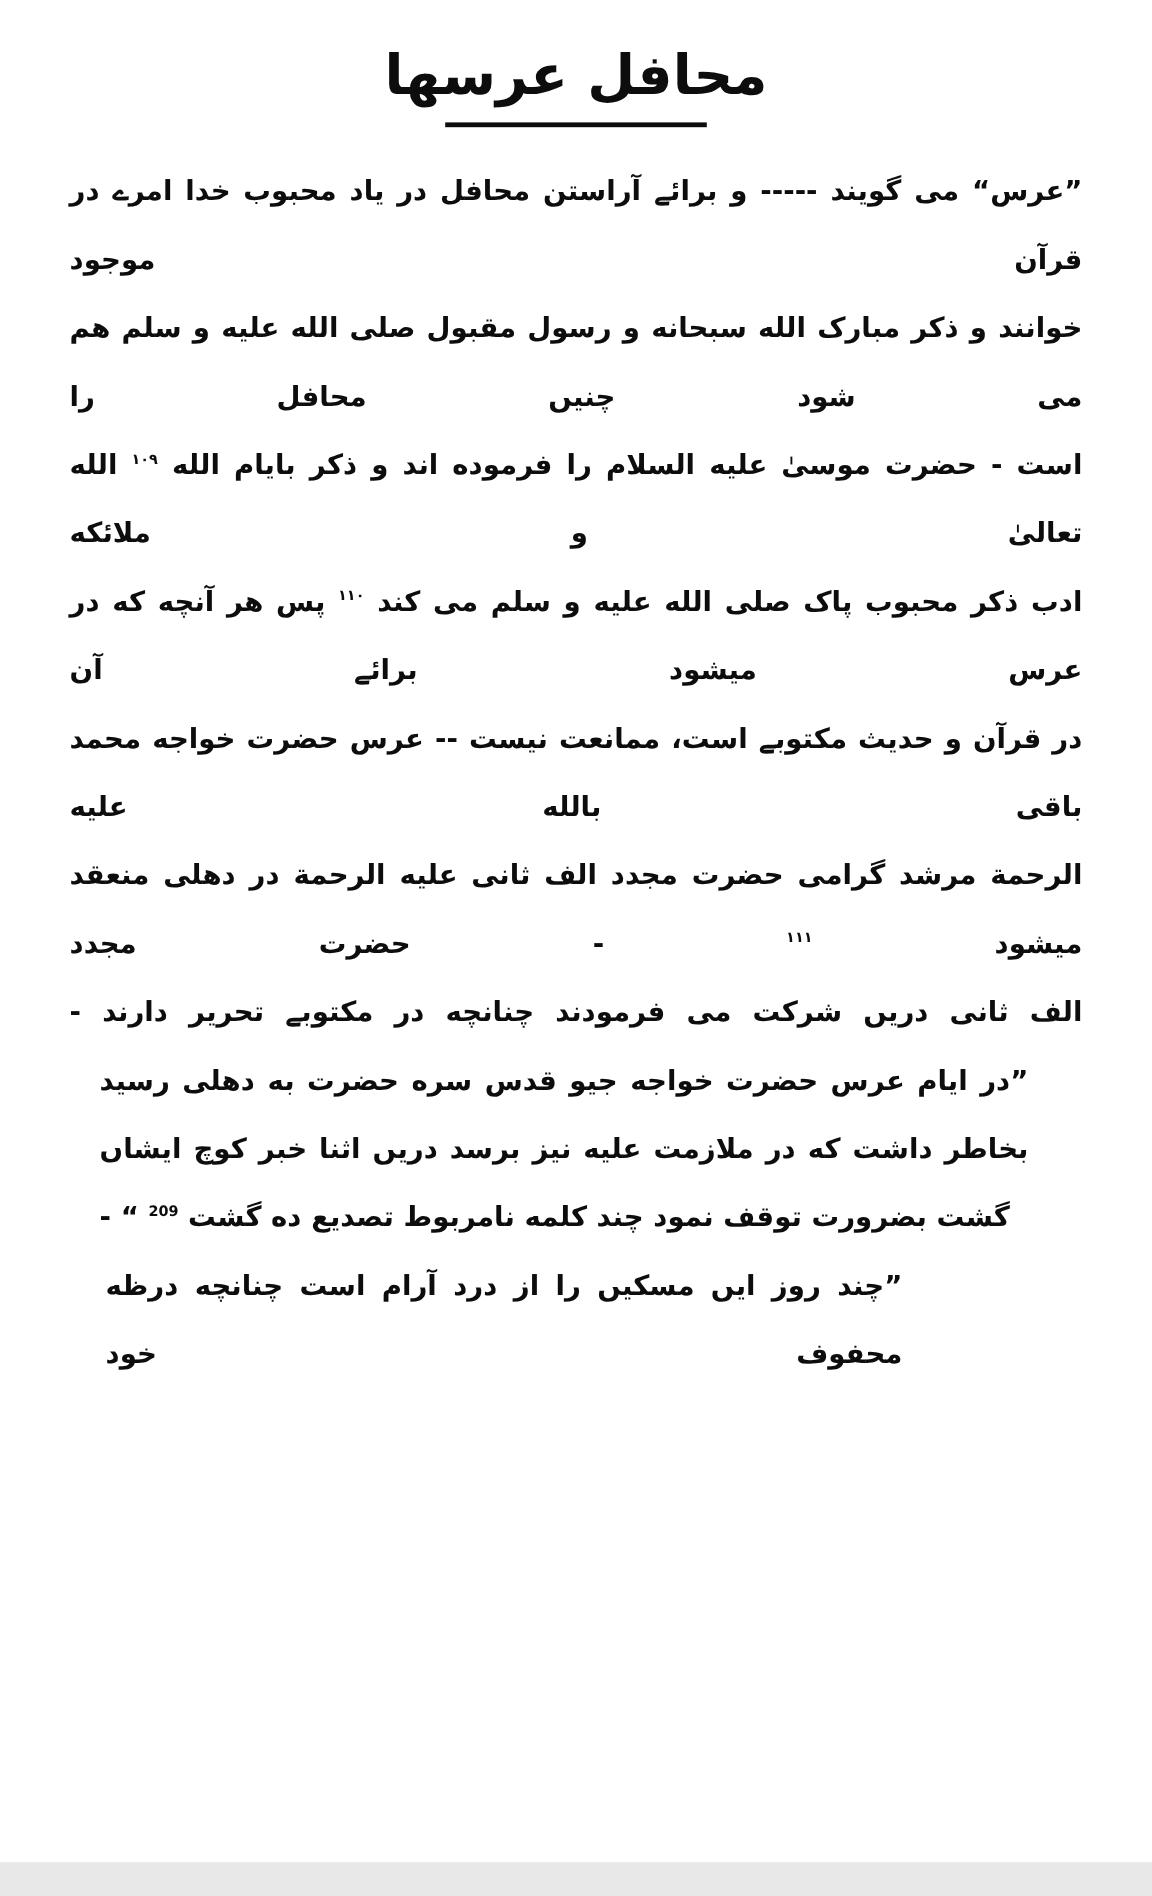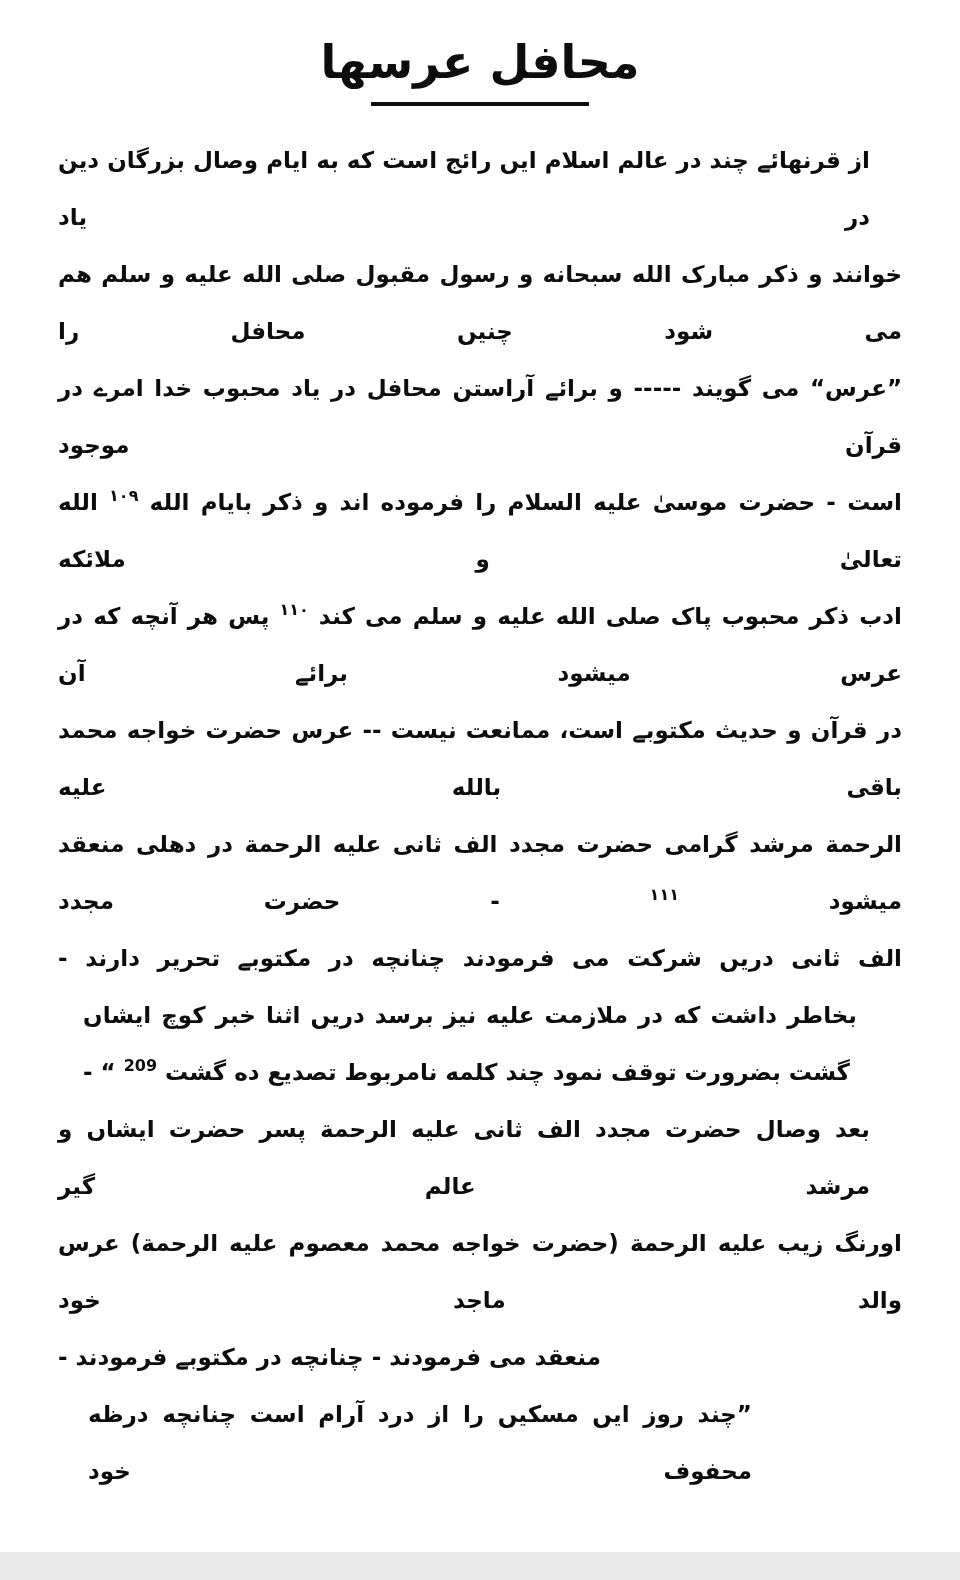--- a/index.html
+++ b/index.html
@@ -33,55 +33,50 @@
     margin: 0;
     text-align: justify;
     text-align-last: justify;
     white-space: normal;
   }
   .line.first { padding-right: 32px; }
   .line.end-left { text-align-last: left; }
   .quote { display: block; }
   .quote.q1 { margin: 0 45px 0 25px; }
   .quote.q2 { margin: 0 150px 0 30px; }
-  sup { font-size: 16px; line-height: 0; vertical-align: super; letter-spacing: 0; }
+  sup { font-size: 12px; line-height: 0; vertical-align: super; letter-spacing: 0; }
 </style>
 </head>
 <body>
 
 <div class="sheet">
 
   <header>
     <h1 class="doc-title">محافل عرسها</h1>
     <div class="title-rule"></div>
   </header>
 
   <section class="body-text">
 
     <div>
-      <p class="line first">از قرنهائے چند در عالم اسلام ایں رائج است که به ایام وصال بزرگان دین در یاد</p>
+      <p class="line">”عرس“ می گویند ----- و برائے آراستن محافل در یاد محبوب خدا امرے در قرآن موجود</p>
       <p class="line">خوانند و ذکر مبارک الله سبحانه و رسول مقبول صلی الله علیه و سلم هم می شود چنیں محافل را</p>
-      <p class="line">”عرس“ می گویند ----- و برائے آراستن محافل در یاد محبوب خدا امرے در قرآن موجود</p>
       <p class="line">است - حضرت موسیٰ علیه السلام را فرموده اند و ذکر بایام الله <sup>۱۰۹</sup> الله تعالیٰ و ملائکه</p>
       <p class="line">ادب ذکر محبوب پاک صلی الله علیه و سلم می کند <sup>۱۱۰</sup> پس هر آنچه که در عرس میشود برائے آن</p>
       <p class="line">در قرآن و حدیث مکتوبے است، ممانعت نیست -- عرس حضرت خواجه محمد باقی بالله علیه</p>
       <p class="line">الرحمة مرشد گرامی حضرت مجدد الف ثانی علیه الرحمة در دهلی منعقد میشود <sup>۱۱۱</sup> - حضرت مجدد</p>
       <p class="line">الف ثانی دریں شرکت می فرمودند چنانچه در مکتوبے تحریر دارند -</p>
     </div>
 
     <blockquote class="quote q1">
+      <p class="line">”در ایام عرس حضرت خواجه جیو قدس سره حضرت به دهلی رسید</p>
       <p class="line">بخاطر داشت که در ملازمت علیه نیز برسد دریں اثنا خبر کوچ ایشاں</p>
       <p class="line end-left">گشت بضرورت توقف نمود چند کلمه نامربوط تصدیع ده گشت <sup>209</sup> “ -</p>
     </blockquote>
 
-    <div>
-      <p class="line first">بعد وصال حضرت مجدد الف ثانی علیه الرحمة پسر حضرت ایشاں و مرشد عالم گیر</p>
-      <p class="line">اورنگ زیب علیه الرحمة (حضرت خواجه محمد معصوم علیه الرحمة) عرس والد ماجد خود</p>
-      <p class="line end-left">منعقد می فرمودند - چنانچه در مکتوبے فرمودند -</p>
-    </div>
 
     <blockquote class="quote q2">
       <p class="line">”چند روز ایں مسکیں را از درد آرام است چنانچه درظه محفوف خود</p>
 
     </blockquote>
 
   </section>
 
 </div>
 

